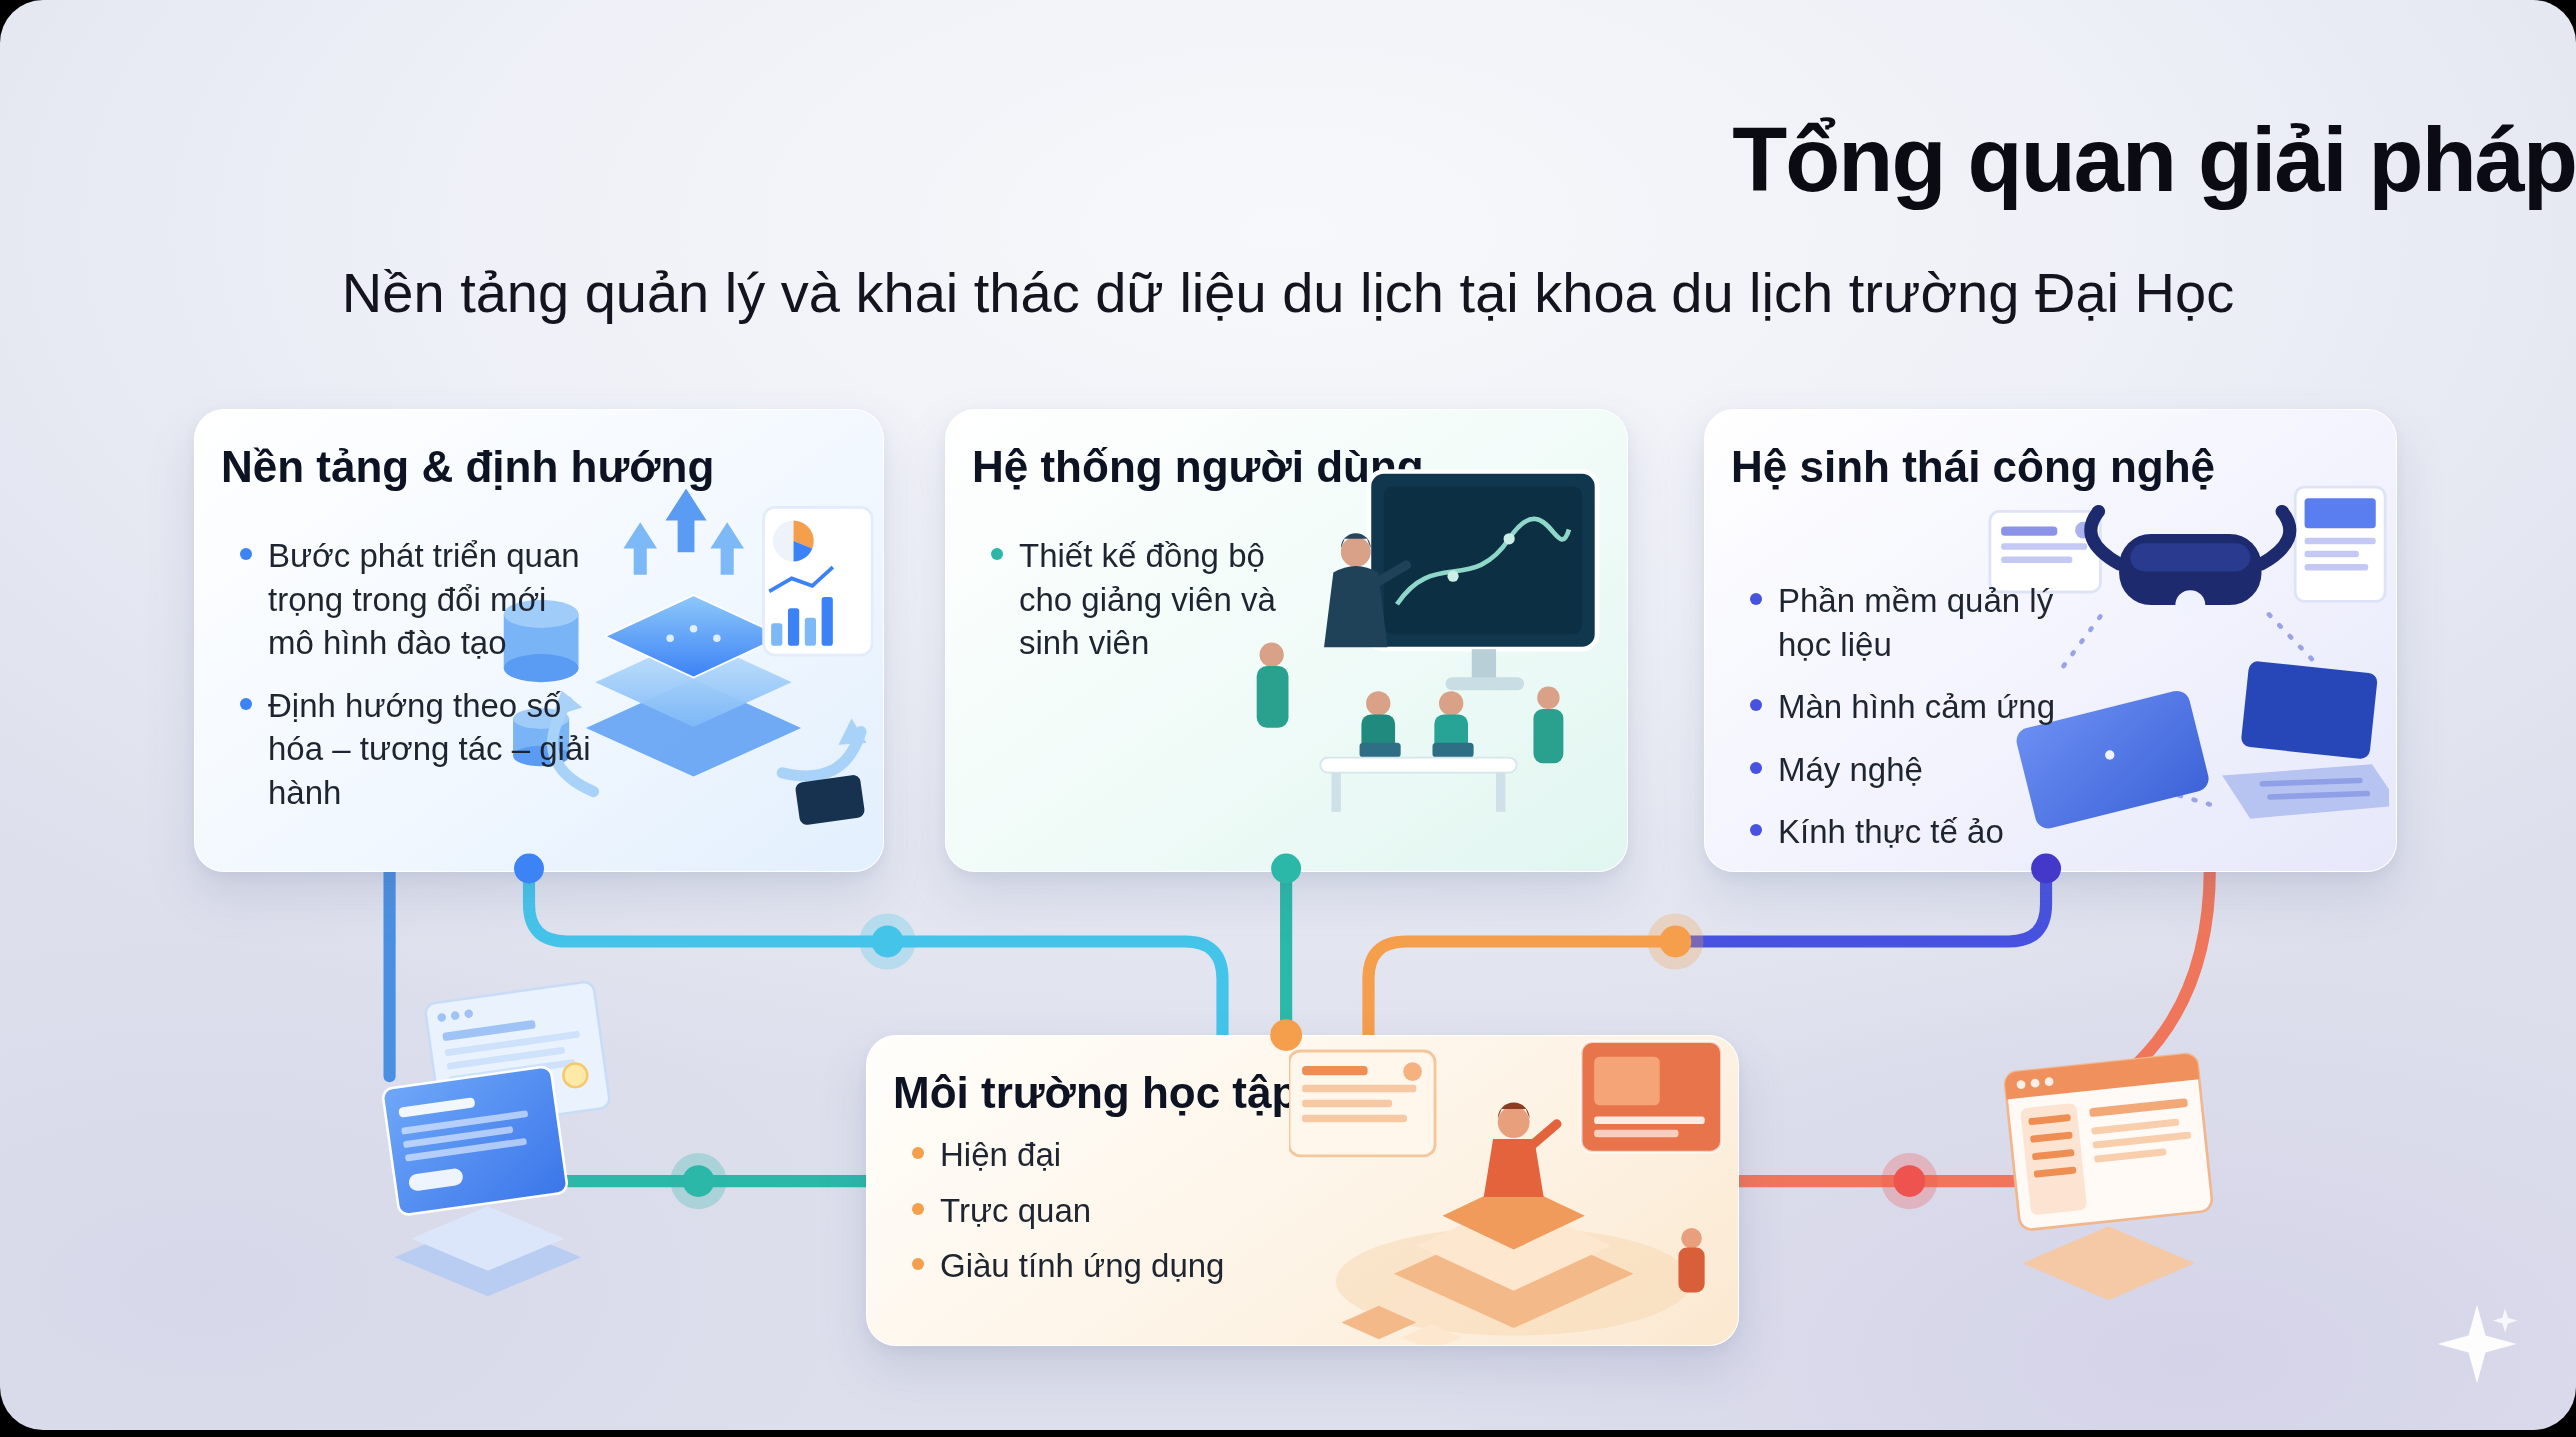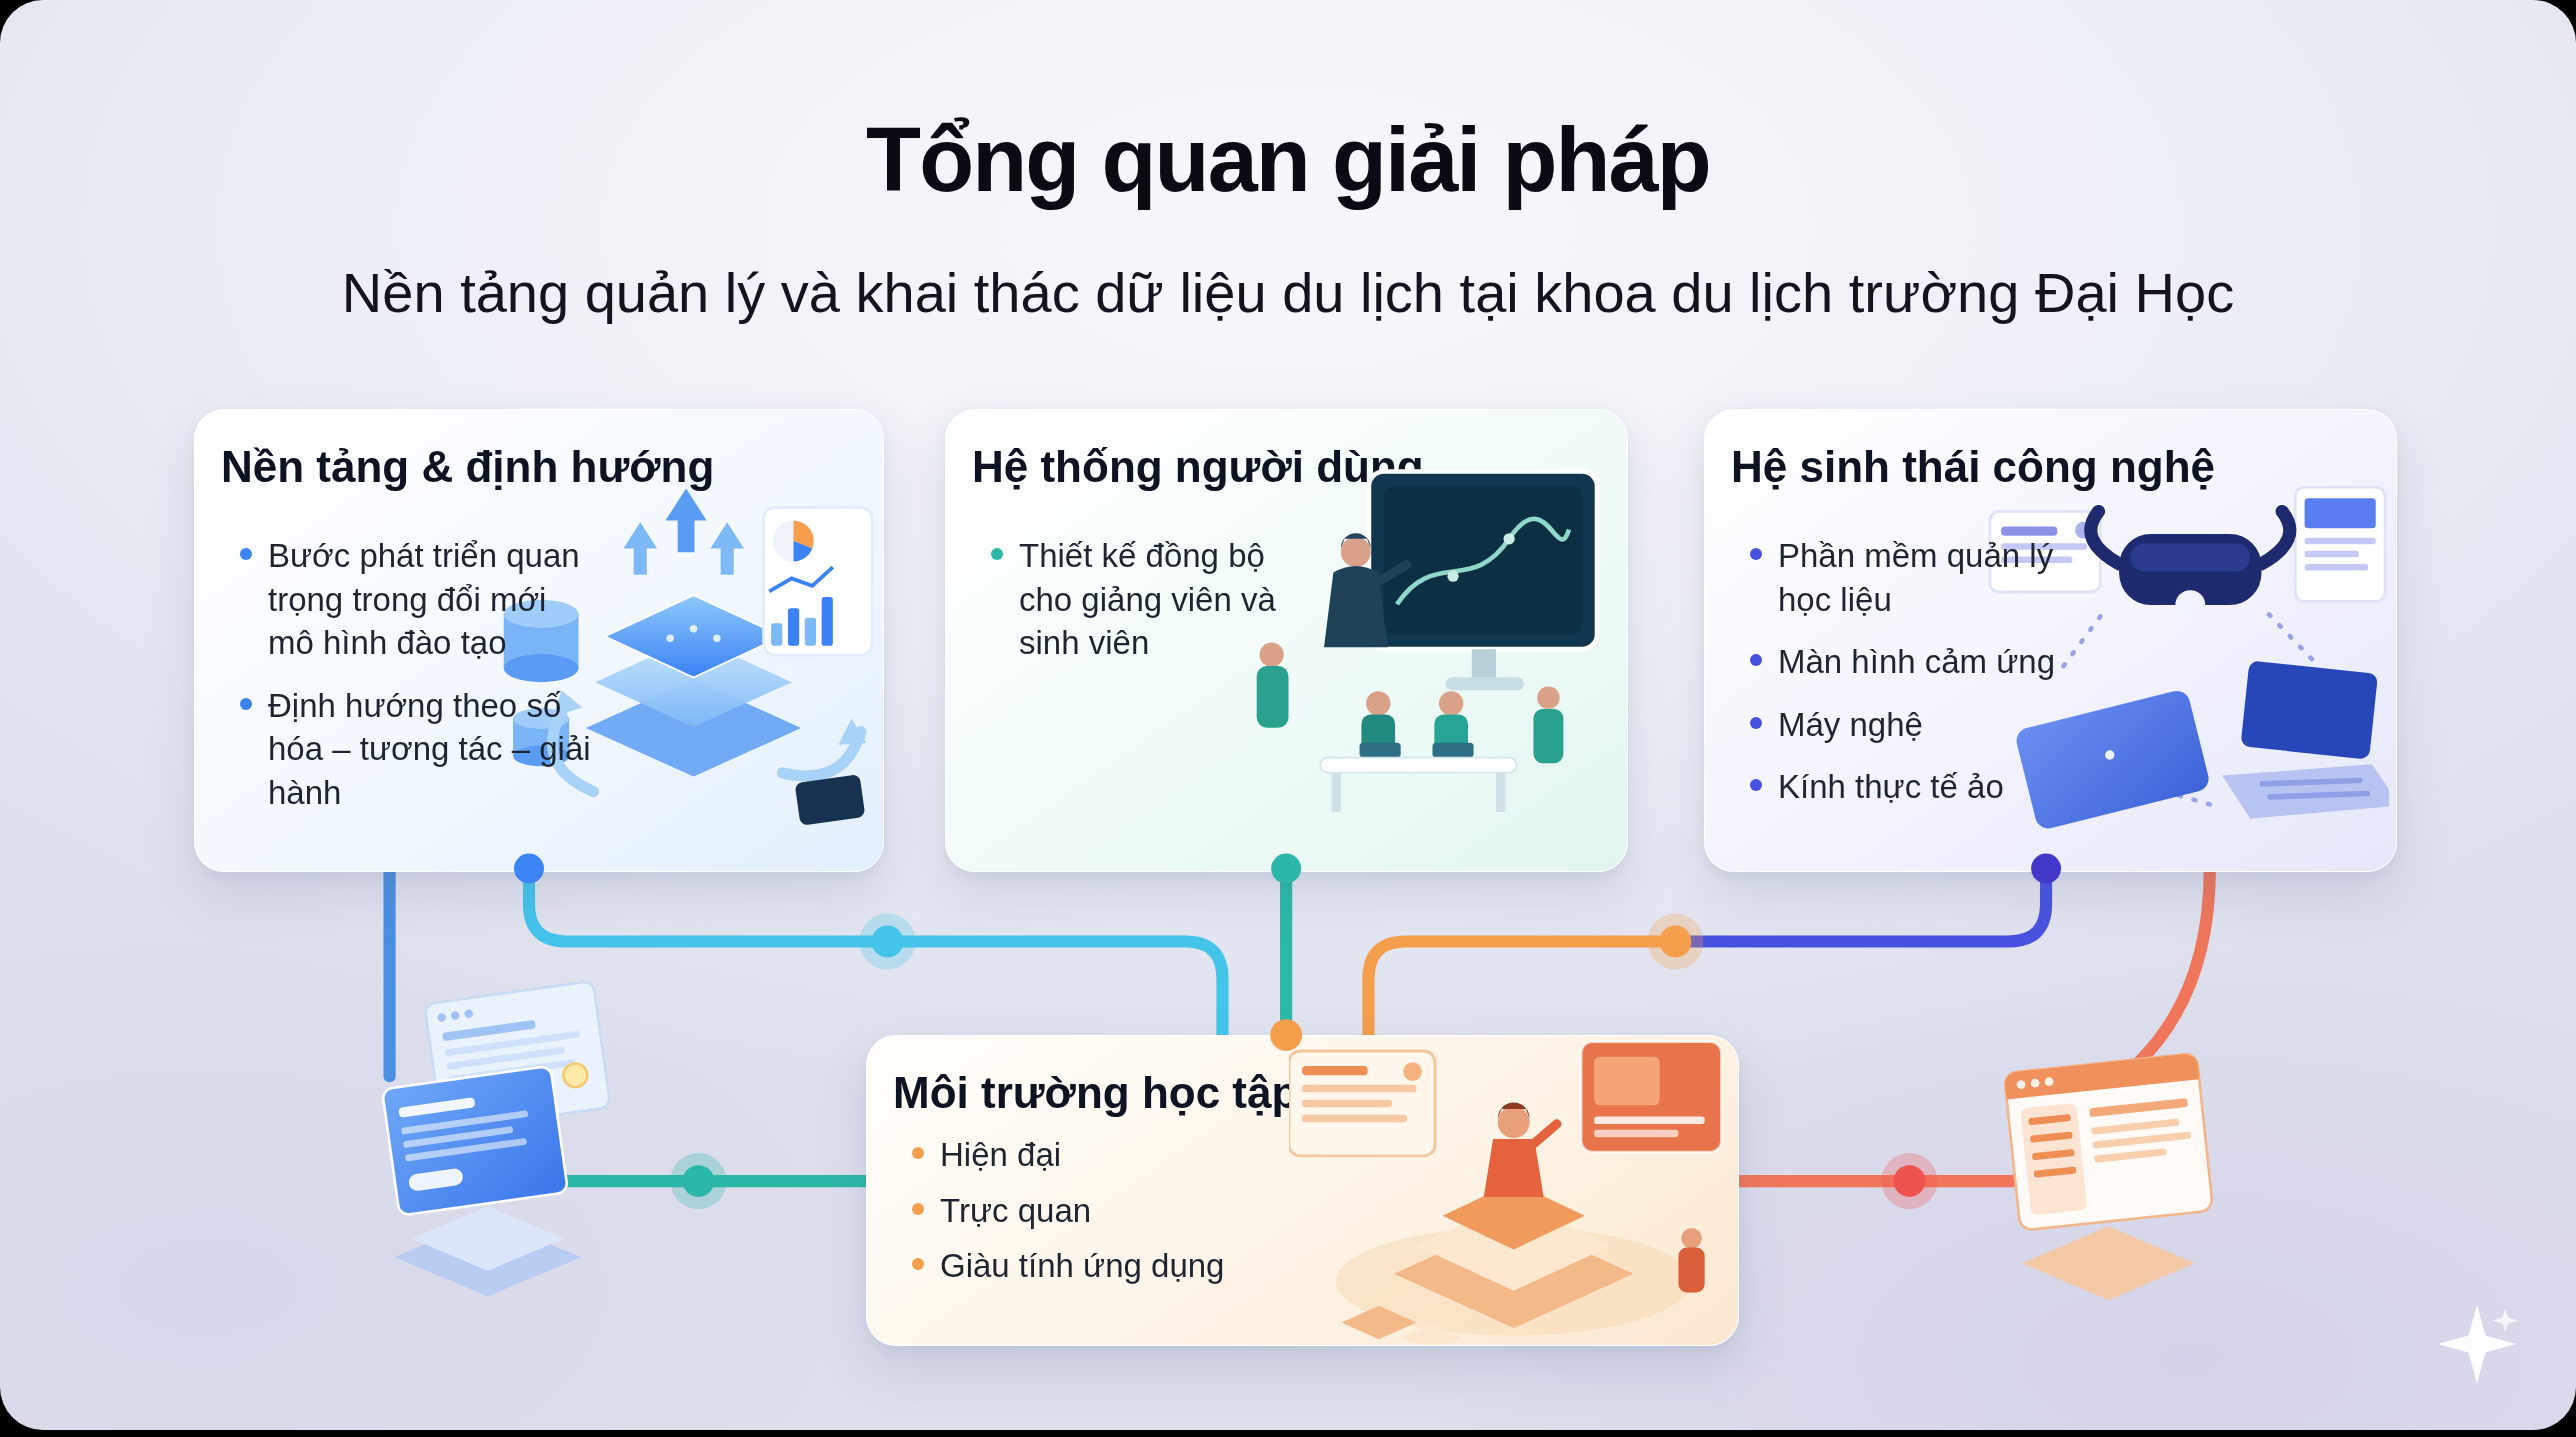--- a/index.html
+++ b/index.html
@@ -9,21 +9,21 @@
   }
   .canvas{
     position:absolute;left:0;top:0;width:2576px;height:1430px;
     border-radius:43px;overflow:hidden;
     background:
       radial-gradient(1310px 655px at 85% 95%, rgba(205,202,230,.55) 0%, rgba(205,202,230,0) 60%),
       radial-gradient(1123px 608px at 8% 90%, rgba(208,210,232,.5) 0%, rgba(208,210,232,0) 60%),
       radial-gradient(1778px 889px at 50% 16%, #f7f8fb 0%, #eef0f7 48%, #e4e7f1 78%, #dddfec 100%);
   }
   .page-title{
-    position:absolute;top:109px;left:0;width:100%;text-align:center;
+    position:absolute;top:109px;left:0;width:100%;text-align:right;
     font-size:90px;font-weight:800;letter-spacing:-1.9px;color:#0b0c13;z-index:2;
   }
   .page-subtitle{
     position:absolute;top:260px;left:0;width:100%;text-align:center;
     font-size:56px;font-weight:500;color:#13141d;z-index:2;
   }
   .card{
     position:absolute;border-radius:30px;z-index:2;
     border:1.9px solid rgba(255,255,255,.95);
     box-shadow:0 24px 49px rgba(90,100,140,.16),0 4.7px 11.2px rgba(90,100,140,.08);
@@ -31,21 +31,21 @@
   .card-1{left:194px;top:409px;width:688px;height:461px;
     background:linear-gradient(145deg,#ffffff 0%,#f2f8ff 55%,#e2effd 100%);}
   .card-2{left:945px;top:409px;width:681px;height:461px;
     background:linear-gradient(145deg,#ffffff 0%,#f0fbf8 55%,#e1f6f0 100%);}
   .card-3{left:1704px;top:409px;width:691px;height:461px;
     background:linear-gradient(145deg,#ffffff 0%,#f2f3fd 55%,#e6e8fa 100%);}
   .card-4{left:866px;top:1035px;width:871px;height:309px;
     background:linear-gradient(145deg,#fffefb 0%,#fdf3e5 60%,#fbe8d0 100%);}
   .card-title{position:absolute;left:26px;top:32px;font-size:44px;font-weight:800;color:#0d1322;white-space:nowrap;}
   .bullets{position:absolute;left:45px;top:124px;display:flex;flex-direction:column;gap:19px;z-index:2;}
-  .card-3 .bullets{}
+  .card-3 .bullets{margin-top:45px;}
   .card-4 .bullets{top:97px;gap:12px;}
   .card-1 .bullets{width:351px;}
   .card-2 .bullets{width:295px;}
   .card-3 .bullets{width:332px;}
   .card-4 .bullets{width:403px;}
   .bullet{display:flex;gap:16px;}
   .dot{width:12px;height:12px;border-radius:50%;margin-top:14px;flex:none;}
   .card-1 .dot{background:#3C83F6}
   .card-2 .dot{background:#2BB8A8}
   .card-3 .dot{background:#4752E0}

